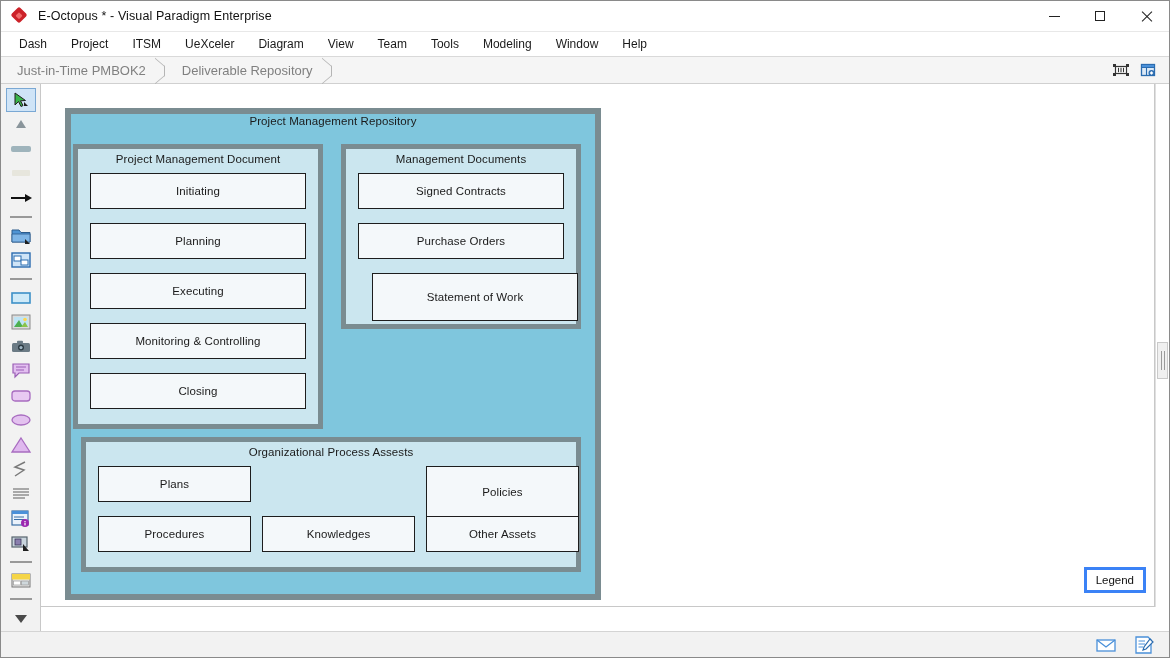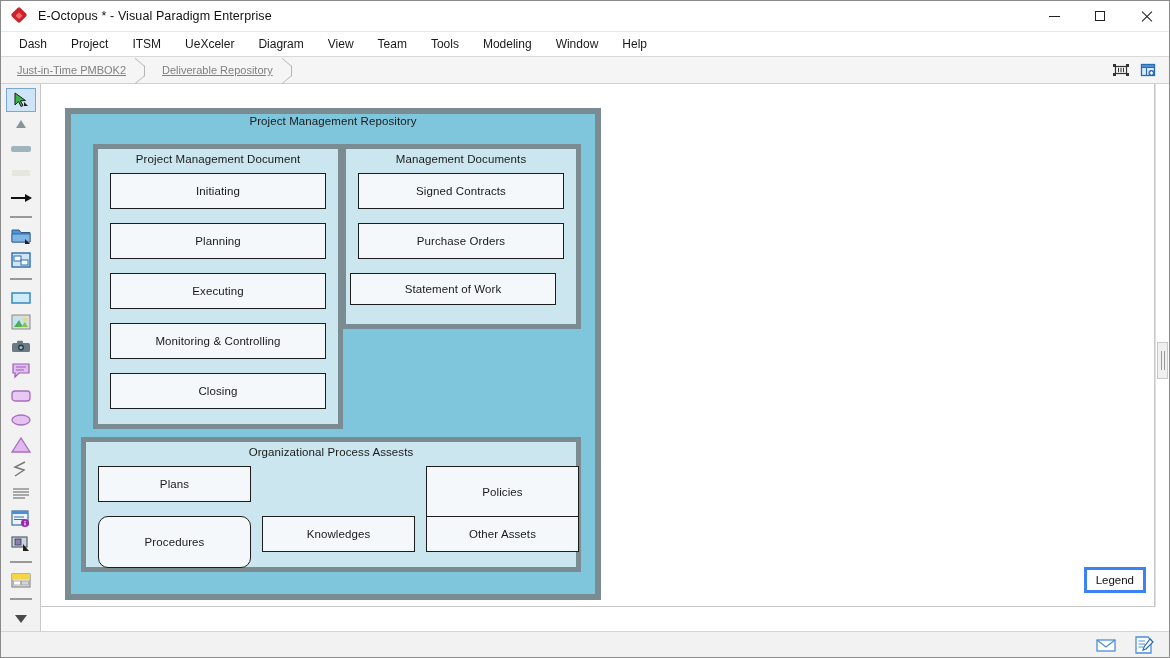--- a/index.html
+++ b/index.html
@@ -73,23 +73,22 @@
   
   .breadcrumb-bar {
     height: 27px; min-height: 27px;
     background: #f5f5f5;
     display: flex; align-items: center;
     border-bottom: 1px solid #d0d0d0;
     position: relative;
   }
   .crumb {
     display: flex; align-items: center; height: 27px;
-    padding-left: 14px; font-size: 11px; color: #808080;
+    padding-left: 14px; font-size: 13px; color: #808080;
     white-space: nowrap;
-    text-decoration: underline;
   }
   .crumb:first-child { padding-left: 16px; }
   .crumb-arrow {
     width: 14px; height: 27px; position: relative; margin-left: 8px;
     flex-shrink: 0;
   }
   .crumb-arrow::before {
     content: ""; position: absolute; left: 1px; top: 5px;
     width: 9px; height: 9px;
     border-top: 1px solid #b5b5b5; border-right: 1px solid #b5b5b5;
@@ -182,21 +181,21 @@
   .leaf {
     position: absolute;
     background: #f4f8fa;
     border: 1px solid #1d1d1d;
     display: flex; align-items: center; justify-content: center;
     font-size: 11.5px; color: #1a1a1a;
     text-align: center; letter-spacing: 0.1px;
   }
 
   
-  .g-pmd  { left: 22px;  top: 30px;  width: 250px; height: 285px; }
+  .g-pmd  { left: 2px;  top: 30px;  width: 250px; height: 285px; }
   .g-proc { left: 270px; top: 30px;  width: 240px; height: 185px; }
   .g-opa  { left: 10px;  top: 323px; width: 500px; height: 135px; }
 
   
   .statusbar {
     height: 26px; min-height: 26px;
     background: #f2f2f2;
     border-top: 1px solid #d4d4d4;
     display: flex; align-items: center; justify-content: flex-end;
     padding-right: 14px; gap: 16px;
@@ -447,28 +446,28 @@
             <div class="leaf" style="left:12px; top:74px;  width:216px; height:36px;">Planning</div>
             <div class="leaf" style="left:12px; top:124px; width:216px; height:36px;">Executing</div>
             <div class="leaf" style="left:12px; top:174px; width:216px; height:36px;">Monitoring &amp; Controlling</div>
             <div class="leaf" style="left:12px; top:224px; width:216px; height:36px;">Closing</div>
           </div>
 
           <div class="group g-proc">
             <div class="group-title">Management Documents</div>
             <div class="leaf" style="left:12px; top:24px;  width:206px; height:36px;">Signed Contracts</div>
             <div class="leaf" style="left:12px; top:74px;  width:206px; height:36px;">Purchase Orders</div>
-            <div class="leaf" style="left:4px; top:124px; width:206px; height:32px;">Statement of Work</div>
+            <div class="leaf" style="left:26px; top:124px; width:206px; height:48px;">Statement of Work</div>
           </div>
 
           <div class="group g-opa">
             <div class="group-title">Organizational Process Assests</div>
             <div class="leaf" style="left:12px;  top:24px; width:153px; height:36px;">Plans</div>
             <div class="leaf" style="left:340px; top:24px; width:153px; height:52px;">Policies</div>
-            <div class="leaf" style="left:12px;  top:74px; width:153px; height:52px;border-radius:10px;">Procedures</div>
+            <div class="leaf" style="left:12px;  top:74px; width:153px; height:36px;">Procedures</div>
             <div class="leaf" style="left:176px; top:74px; width:153px; height:36px;">Knowledges</div>
             <div class="leaf" style="left:340px; top:74px; width:153px; height:36px;">Other Assets</div>
           </div>
         </div>
       </div>
 
       <div class="vscroll">
         <div class="vthumb">
           <i></i>
             <i></i>

